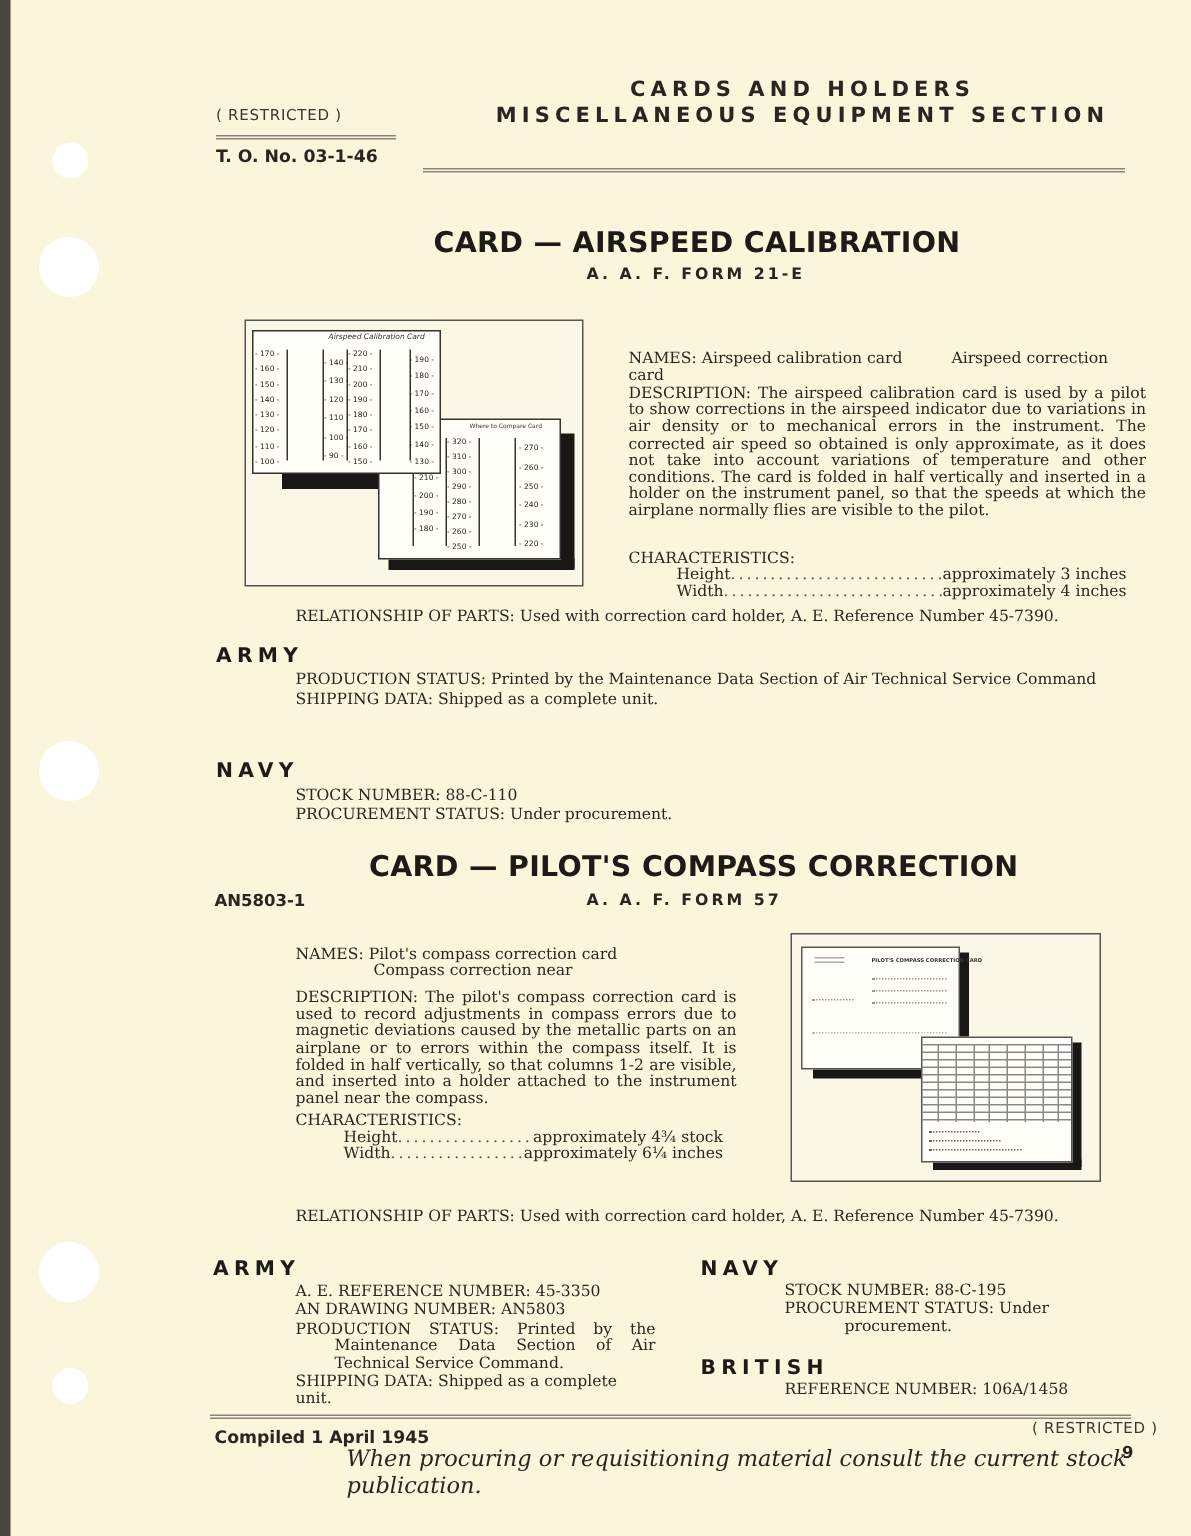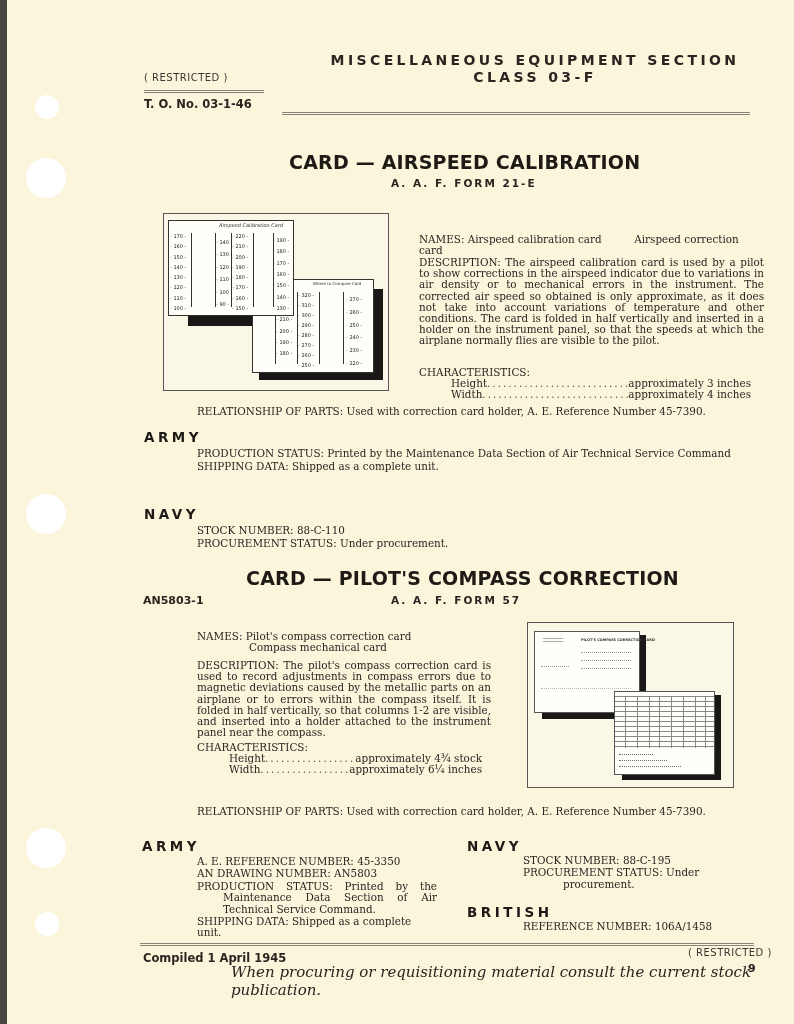--- a/index.html
+++ b/index.html
@@ -36,22 +36,22 @@
 <div class="hole" style="left:35px;top:95px;width:24px;height:24px;"></div>
 <div class="hole" style="left:26px;top:158px;width:40px;height:40px;"></div>
 <div class="hole" style="left:26px;top:494px;width:40px;height:40px;"></div>
 <div class="hole" style="left:26px;top:828px;width:40px;height:40px;"></div>
 <div class="hole" style="left:35px;top:912px;width:24px;height:24px;"></div>
 
 <div class="abs restricted" style="left:144px;top:72px;">( RESTRICTED )</div>
 <div class="rule" style="left:144px;top:90px;width:120px;"></div>
 <div class="abs sans" style="left:144px;top:97px;font-size:11.5px;">T. O. No. 03-1-46</div>
 <div class="abs" style="left:320px;top:52px;width:430px;">
+  <div class="hdr-title">CARDS AND HOLDERS</div>
   <div class="hdr-title">MISCELLANEOUS EQUIPMENT SECTION</div>
-  <div class="hdr-title">CLASS 03-F</div>
 </div>
 <div class="rule" style="left:282px;top:112px;width:468px;"></div>
 
 <div class="abs big-title" style="left:289px;top:151px;">CARD — AIRSPEED CALIBRATION</div>
 <div class="abs form-line" style="left:391px;top:177px;">A. A. F. FORM 21-E</div>
 
 <div class="figbox" style="left:163px;top:213px;width:224px;height:176px;">
   <div class="shadow" style="left:24px;top:100px;width:117px;height:12px;"></div>
   <div class="shadow" style="left:209px;top:75px;width:10px;height:90px;"></div>
   <div class="shadow" style="left:95px;top:158px;width:124px;height:8px;"></div>
@@ -162,21 +162,21 @@
   <div>STOCK NUMBER: 88-C-110</div>
   <div>PROCUREMENT STATUS: Under procurement.</div>
 </div>
 
 <div class="abs big-title" style="left:246px;top:567px;">CARD — PILOT'S COMPASS CORRECTION</div>
 <div class="abs sans" style="left:143px;top:594px;font-size:11px;">AN5803-1</div>
 <div class="abs form-line" style="left:391px;top:594px;">A. A. F. FORM 57</div>
 
 <div class="abs body-txt" style="left:197px;top:631px;">
   <div><span>NAMES:</span> <span>Pilot's compass correction card</span></div>
-  <div style="padding-left:52px;">Compass mechanical card</div>
+  <div style="padding-left:52px;">Compass correction near</div>
 </div>
 <div class="abs body-txt" style="left:197px;top:660px;width:294px;text-align:justify;">
   <span>DESCRIPTION:</span>
   <span>The pilot's compass correction card is used to record adjustments in compass errors due to magnetic deviations caused by the metallic parts on an airplane or to errors within the compass itself. It is folded in half vertically, so that columns 1-2 are visible, and inserted into a holder attached to the instrument panel near the compass.</span>
 </div>
 <div class="abs body-txt" style="left:197px;top:742px;width:285px;">
   <div>CHARACTERISTICS:</div>
   <div class="dots indent">
     <span class="lbl">Height</span>
     <span class="lead">......................................................................</span>

